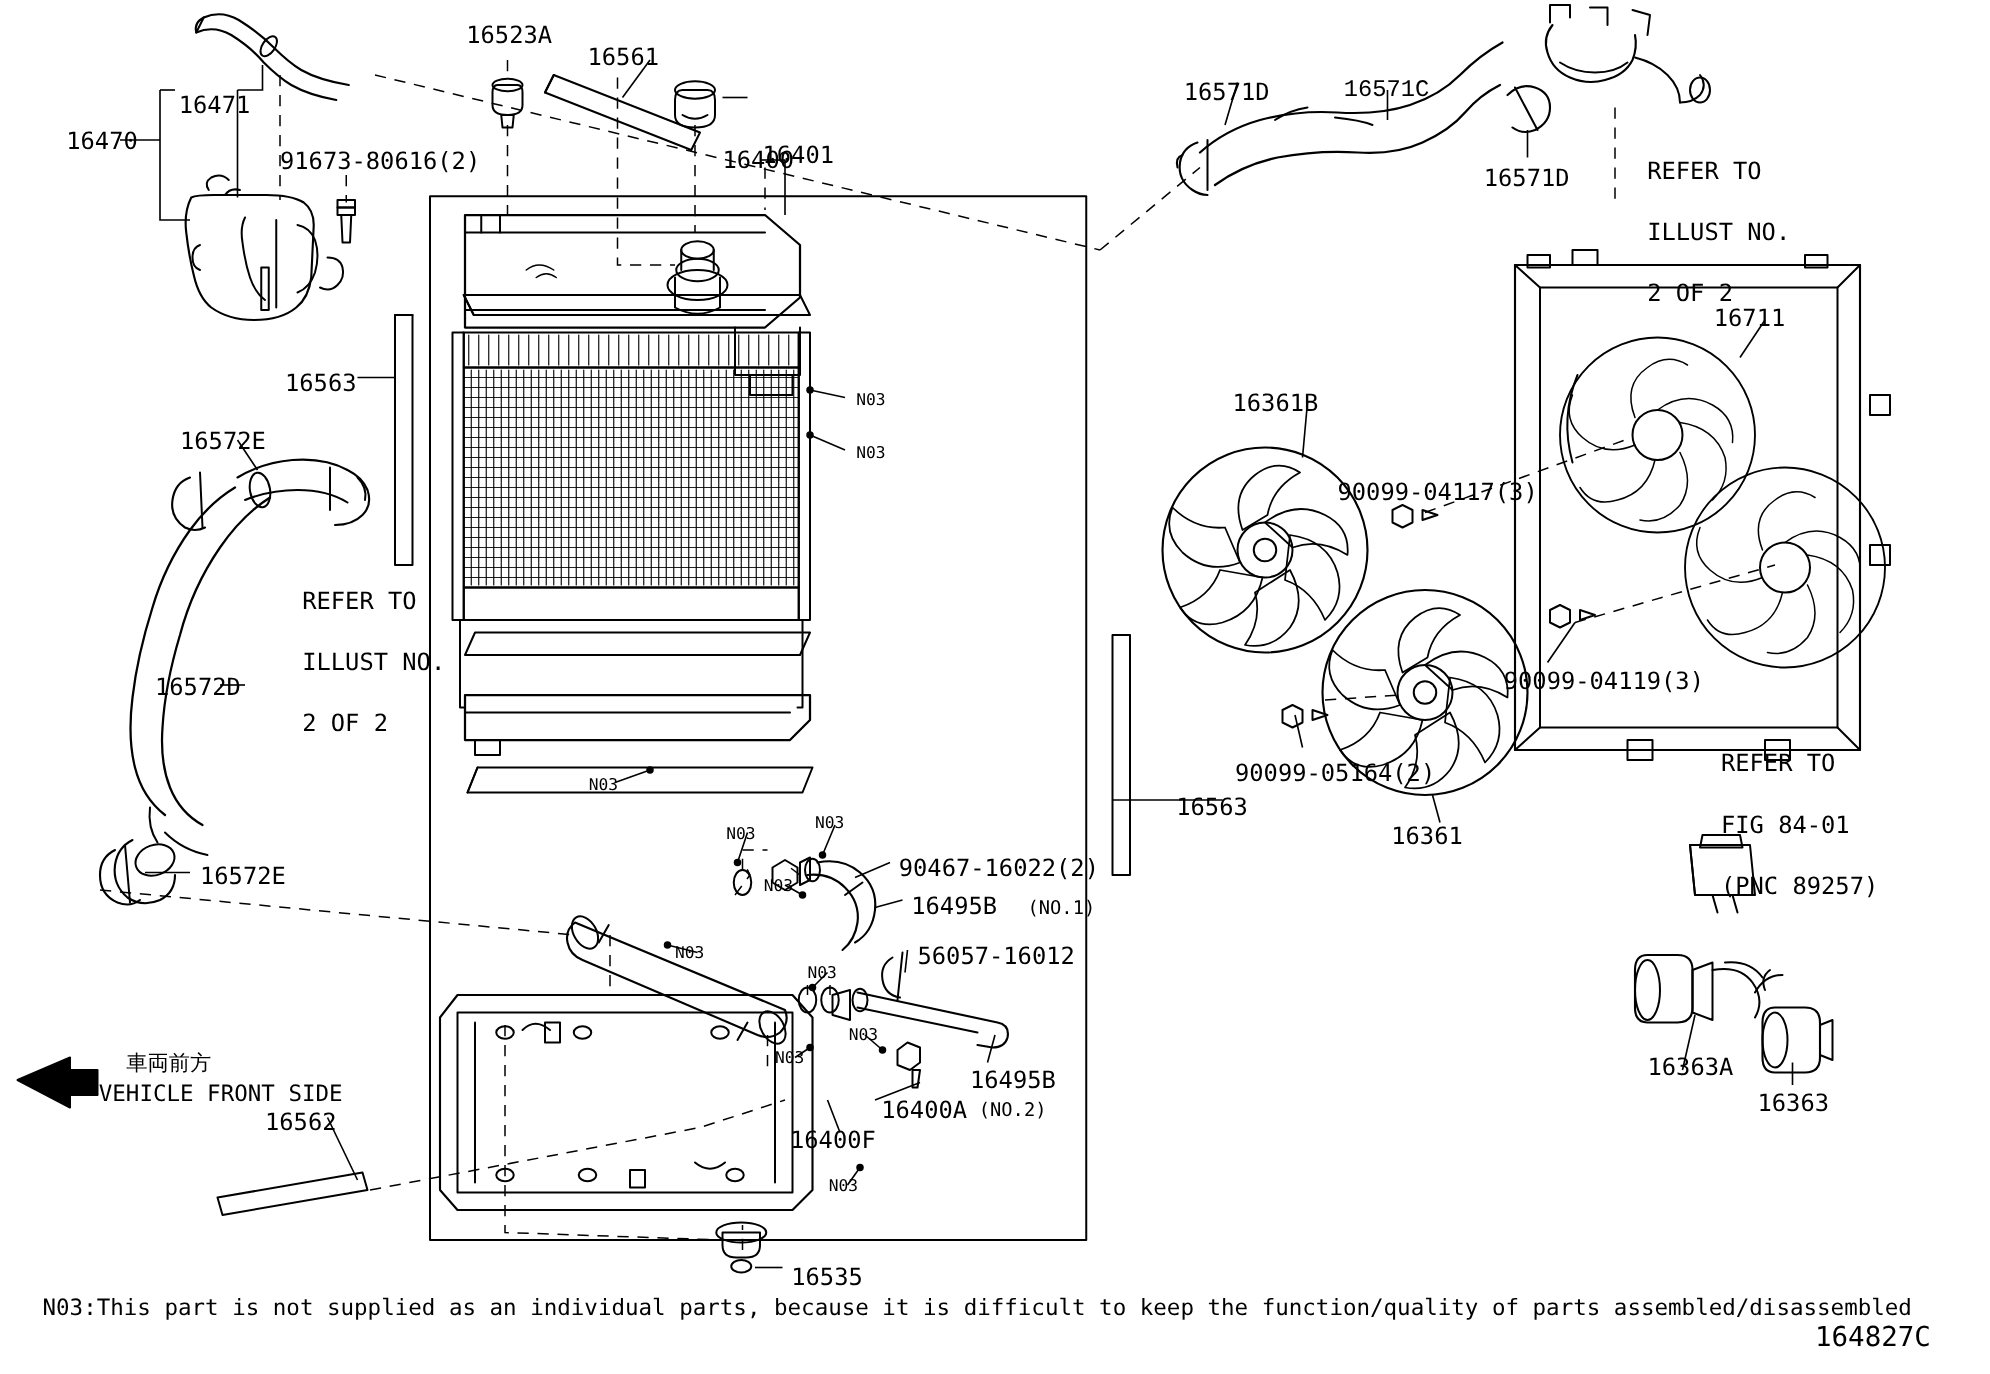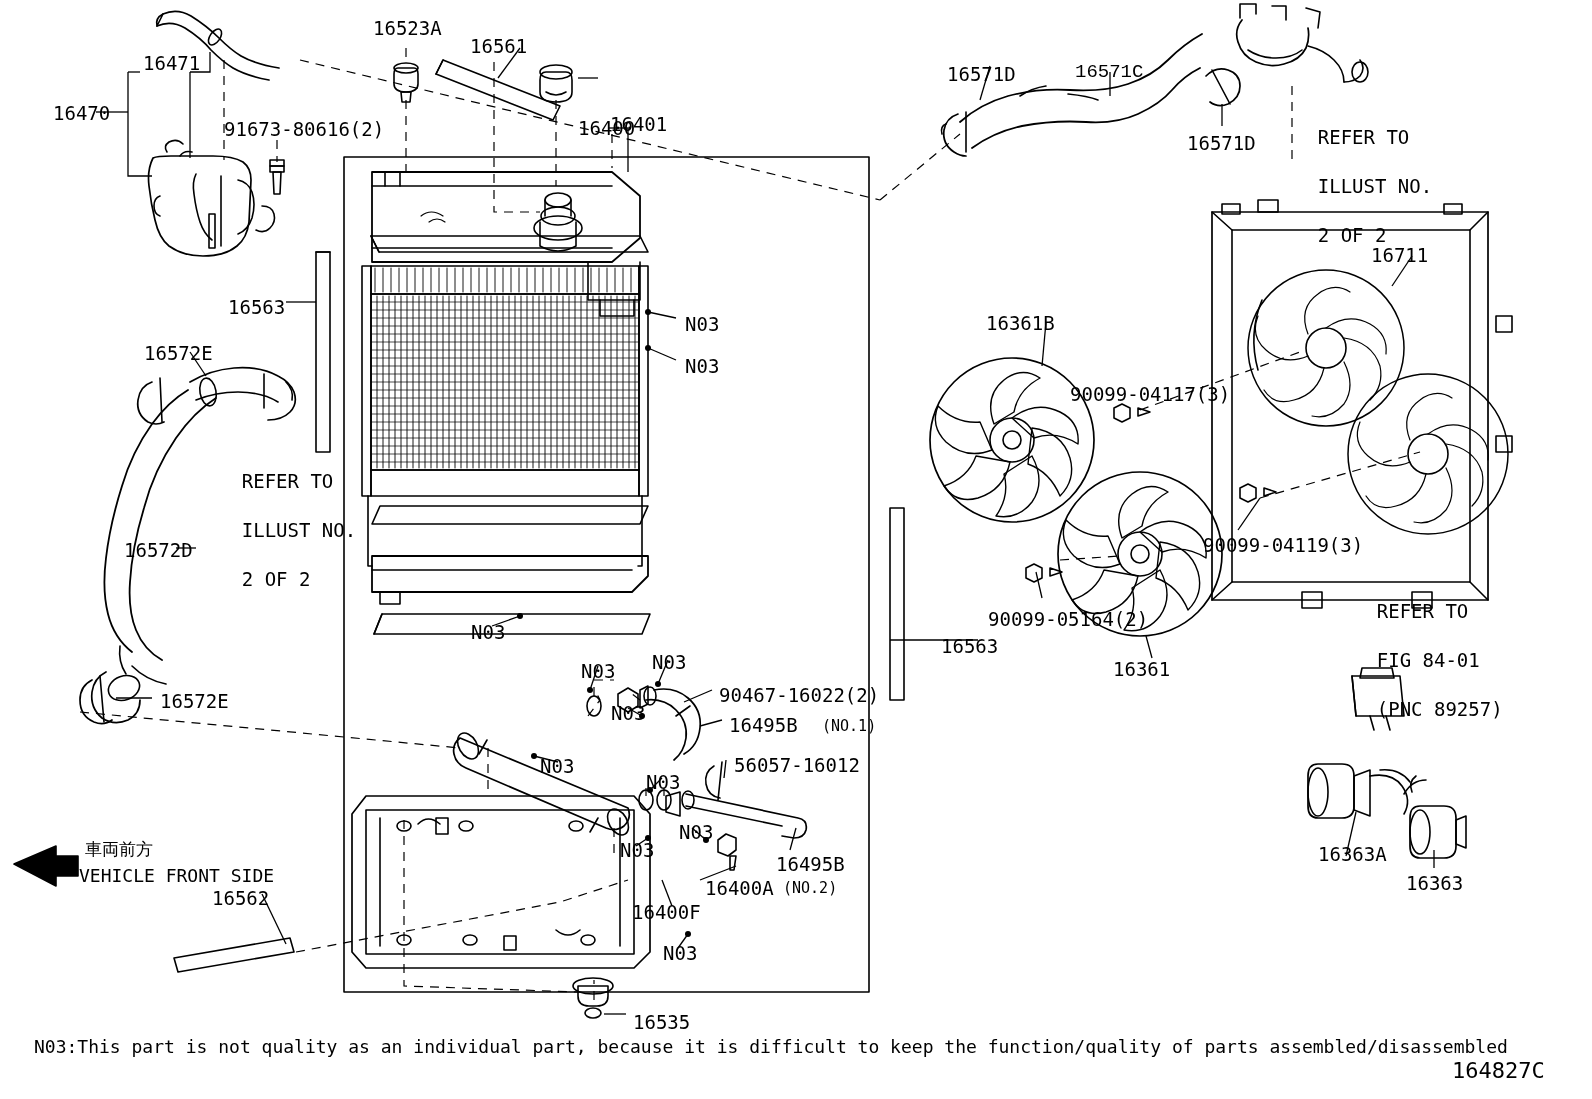--- a/index.html
+++ b/index.html
@@ -29,25 +29,26 @@
     font-size: 19px;
     color: #000;
     white-space: pre;
     letter-spacing: 0px;
     line-height: 1.15;
   }
   .lbl.small {
     font-size: 15px;
   }
   .lbl.n03 {
-    font-size: 19px;
+    font-size: 13px;
   }
   .lbl.jp {
-    font-family: Liberation Mono, monospace;
+    font-family: Liberation Sans, sans-serif;
     font-size: 17px;
+    margin-left: 16px;
   }
   .lbl.multi {
     line-height: 1.3;
   }
   .footnote {
     position: absolute;
     left: 34px;
     top: 1036px;
     font-family: "DejaVu Sans Mono", monospace;
     font-size: 18px;
@@ -508,21 +509,21 @@
       <circle cx="706" cy="840" r="3"></circle>
       <circle cx="648" cy="838" r="3"></circle>
       <circle cx="688" cy="934" r="3"></circle>
     </g>
   </svg>
 
   <div class="lbl" style="left:373px; top:18px;">16523A</div>
   <div class="lbl" style="left:470px; top:36px;">16561</div>
   <div class="lbl" style="left:610px; top:78px;margin-top:36px;">16401</div>
   <div class="lbl" style="left:578px; top:118px;">16400</div>
-  <div class="lbl" style="left:143px; top:53px;text-align:right;">16471</div>
+  <div class="lbl" style="left:143px; top:74px;text-align:right;">16471</div>
   <div class="lbl" style="left:53px; top:103px;">16470</div>
   <div class="lbl" style="left:224px; top:119px;">91673-80616(2)</div>
   <div class="lbl" style="left:947px; top:64px;">16571D</div>
   <div class="lbl" style="left:1075px; top:62px;font-family:Liberation Mono, monospace;">16571C</div>
   <div class="lbl" style="left:1187px; top:133px;">16571D</div>
   <div class="lbl" style="left:1371px; top:245px;">16711</div>
   <div class="lbl" style="left:228px; top:297px;">16563</div>
   <div class="lbl" style="left:144px; top:343px;">16572E</div>
   <div class="lbl" style="left:124px; top:540px;">16572D</div>
   <div class="lbl" style="left:160px; top:691px;">16572E</div>
@@ -569,16 +570,16 @@
   </div>
   <div class="lbl multi" style="left:1331px; top:574px;">
     <span>REFER TO</span><br>
     <span>FIG 84-01</span><br>
     <span>(PNC 89257)</span>
   </div>
 
   <div class="lbl jp" style="left:85px; top:841px;">車両前方</div>
   <div class="lbl" style="left:79px; top:866px; font-size:18px;">VEHICLE FRONT SIDE</div>
 
-  <div class="footnote">N03:This part is not quality as an individual part, because it is difficult to keep the function/quality of parts assembled/disassembled</div>
+  <div class="footnote">N03:This part is not supplied as an individual parts, because it is difficult to keep the function/quality of parts assembled/disassembled</div>
   <div class="figcode">164827C</div>
 
 </div>
 
 </body></html>

